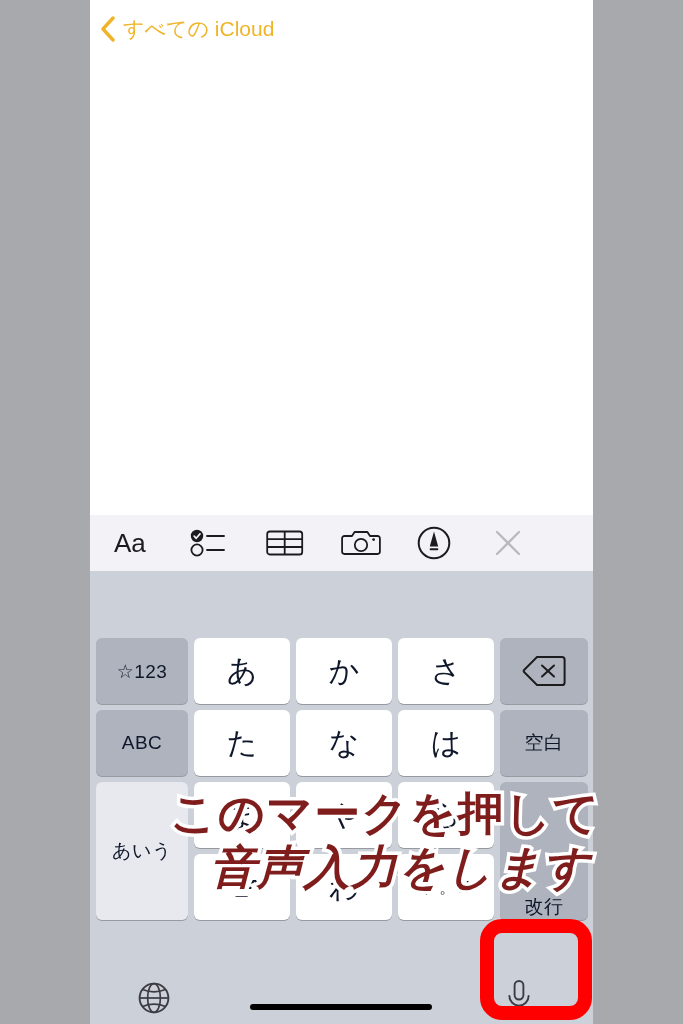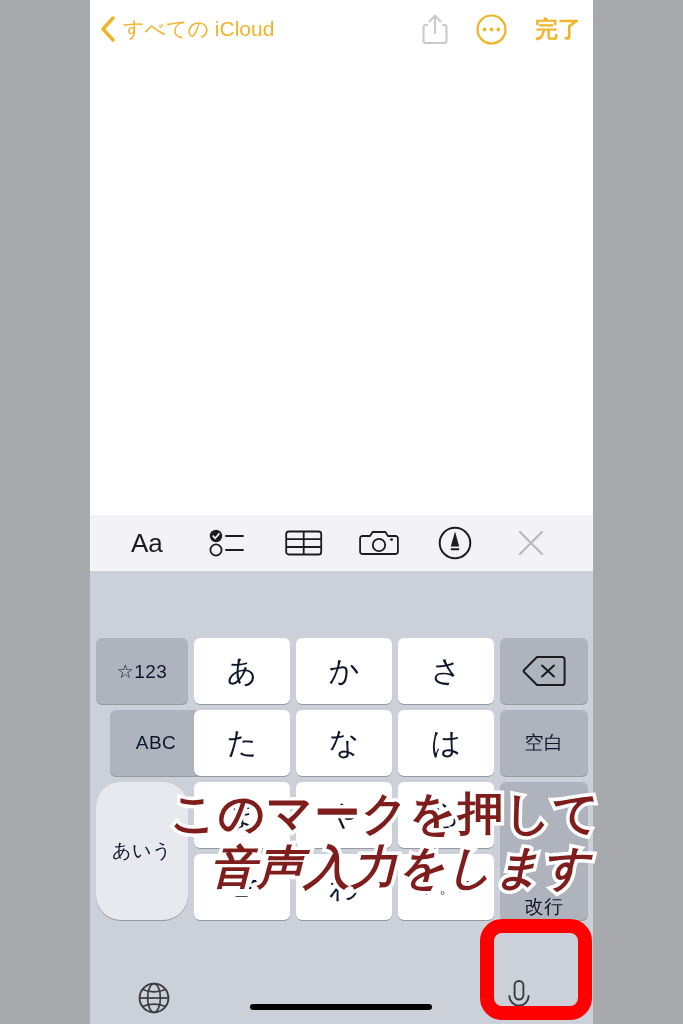--- a/index.html
+++ b/index.html
@@ -100,21 +100,21 @@
     background: #f3f2f7;
     display: flex;
     align-items: center;
     box-sizing: border-box;
     padding: 0 24px;
   }
   .fmt-item {
     flex: 1;
     display: flex;
     align-items: center;
-    justify-content: center;
+    justify-content: flex-start;
     height: 46px;
     cursor: pointer;
   }
 
   
   #keyboard {
     position: absolute;
     left: 0; top: 571px;
     width: 503px;
     height: 453px;
@@ -223,41 +223,20 @@
 
     <div id="navbar">
 
       <div class="nav-back">
         <svg class="chev" viewBox="0 0 16 26">
           <path d="M13 2 L3 13 L13 24" fill="none" stroke="#f0b429" stroke-width="3.4" stroke-linecap="round" stroke-linejoin="round"></path>
         </svg>
         <span class="nav-back-label">すべての iCloud</span>
       </div>
 
-      <div class="nav-right">
-
-        <div class="nav-icon-btn">
-          <svg width="26" height="32" viewBox="0 0 26 32">
-            <path d="M5 12 H3.5 a2 2 0 0 0 -2 2 V28 a2 2 0 0 0 2 2 H22.5 a2 2 0 0 0 2 -2 V14 a2 2 0 0 0 -2 -2 H21" fill="none" stroke="#c9c9ce" stroke-width="2.1" stroke-linecap="round"></path>
-            <path d="M13 20 V3" fill="none" stroke="#c9c9ce" stroke-width="2.1" stroke-linecap="round"></path>
-            <path d="M7.5 8.5 L13 2.6 L18.5 8.5" fill="none" stroke="#c9c9ce" stroke-width="2.1" stroke-linecap="round" stroke-linejoin="round"></path>
-          </svg>
-        </div>
-
-        <div class="nav-icon-btn">
-          <svg width="31" height="31" viewBox="0 0 31 31">
-            <circle cx="15.5" cy="15.5" r="14" fill="none" stroke="#f0b429" stroke-width="2.2"></circle>
-            <circle cx="8.6" cy="15.5" r="1.9" fill="#f0b429"></circle>
-            <circle cx="15.5" cy="15.5" r="1.9" fill="#f0b429"></circle>
-            <circle cx="22.4" cy="15.5" r="1.9" fill="#f0b429"></circle>
-          </svg>
-        </div>
-
-        <span class="nav-done">完了</span>
-      </div>
     </div>
 
     <div id="note-body"></div>
 
     <div id="format-toolbar">
 
       <div class="fmt-item">
         <svg width="42" height="30" viewBox="0 0 42 30">
           <text x="0" y="24" font-family="Liberation Sans, sans-serif" font-size="26" fill="#1c1c1e">Aa</text>
         </svg>
@@ -324,36 +303,36 @@
           <div class="key white" style="left: 308px; top: 67px; width: 96px; height: 66px;">
             <span class="key-jp">さ</span>
           </div>
           <div class="key dark" style="left: 410px; top: 67px; width: 88px; height: 66px;">
             <svg width="44" height="32" viewBox="0 0 44 32">
               <path d="M15 2 H40 a2.6 2.6 0 0 1 2.6 2.6 V27.4 A2.6 2.6 0 0 1 40 30 H15 L1.8 16.8 a2.6 2.6 0 0 1 0 -1.6 Z" fill="none" stroke="#1c1c1e" stroke-width="2"></path>
               <line x1="20" y1="10.5" x2="32" y2="21.5" stroke="#1c1c1e" stroke-width="2" stroke-linecap="round"></line>
               <line x1="32" y1="10.5" x2="20" y2="21.5" stroke="#1c1c1e" stroke-width="2" stroke-linecap="round"></line>
             </svg>
           </div>
-          <div class="key dark" style="left: 20px; top: 139px; width: 92px; height: 66px;">
+          <div class="key dark" style="left: 6px; top: 139px; width: 92px; height: 66px;">
             <span class="key-small">ABC</span>
           </div>
           <div class="key white" style="left: 104px; top: 139px; width: 96px; height: 66px;">
             <span class="key-jp">た</span>
           </div>
           <div class="key white" style="left: 206px; top: 139px; width: 96px; height: 66px;">
             <span class="key-jp">な</span>
           </div>
           <div class="key white" style="left: 308px; top: 139px; width: 96px; height: 66px;">
             <span class="key-jp">は</span>
           </div>
           <div class="key dark" style="left: 410px; top: 139px; width: 88px; height: 66px;">
             <span class="key-small">空白</span>
           </div>
-          <div class="key light" style="left: 6px; top: 211px; width: 92px; height: 138px; border-radius: 25px;">
+          <div class="key light" style="left: 6px; top: 211px; width: 92px; height: 138px;">
             <span class="key-small">あいう</span>
           </div>
           <div class="key white" style="left: 104px; top: 211px; width: 96px; height: 66px;">
             <span class="key-jp">ま</span>
           </div>
           <div class="key white" style="left: 206px; top: 211px; width: 96px; height: 66px;">
             <span class="key-jp">や</span>
           </div>
           <div class="key white" style="left: 308px; top: 211px; width: 96px; height: 66px;">
             <span class="key-jp">ら</span>

